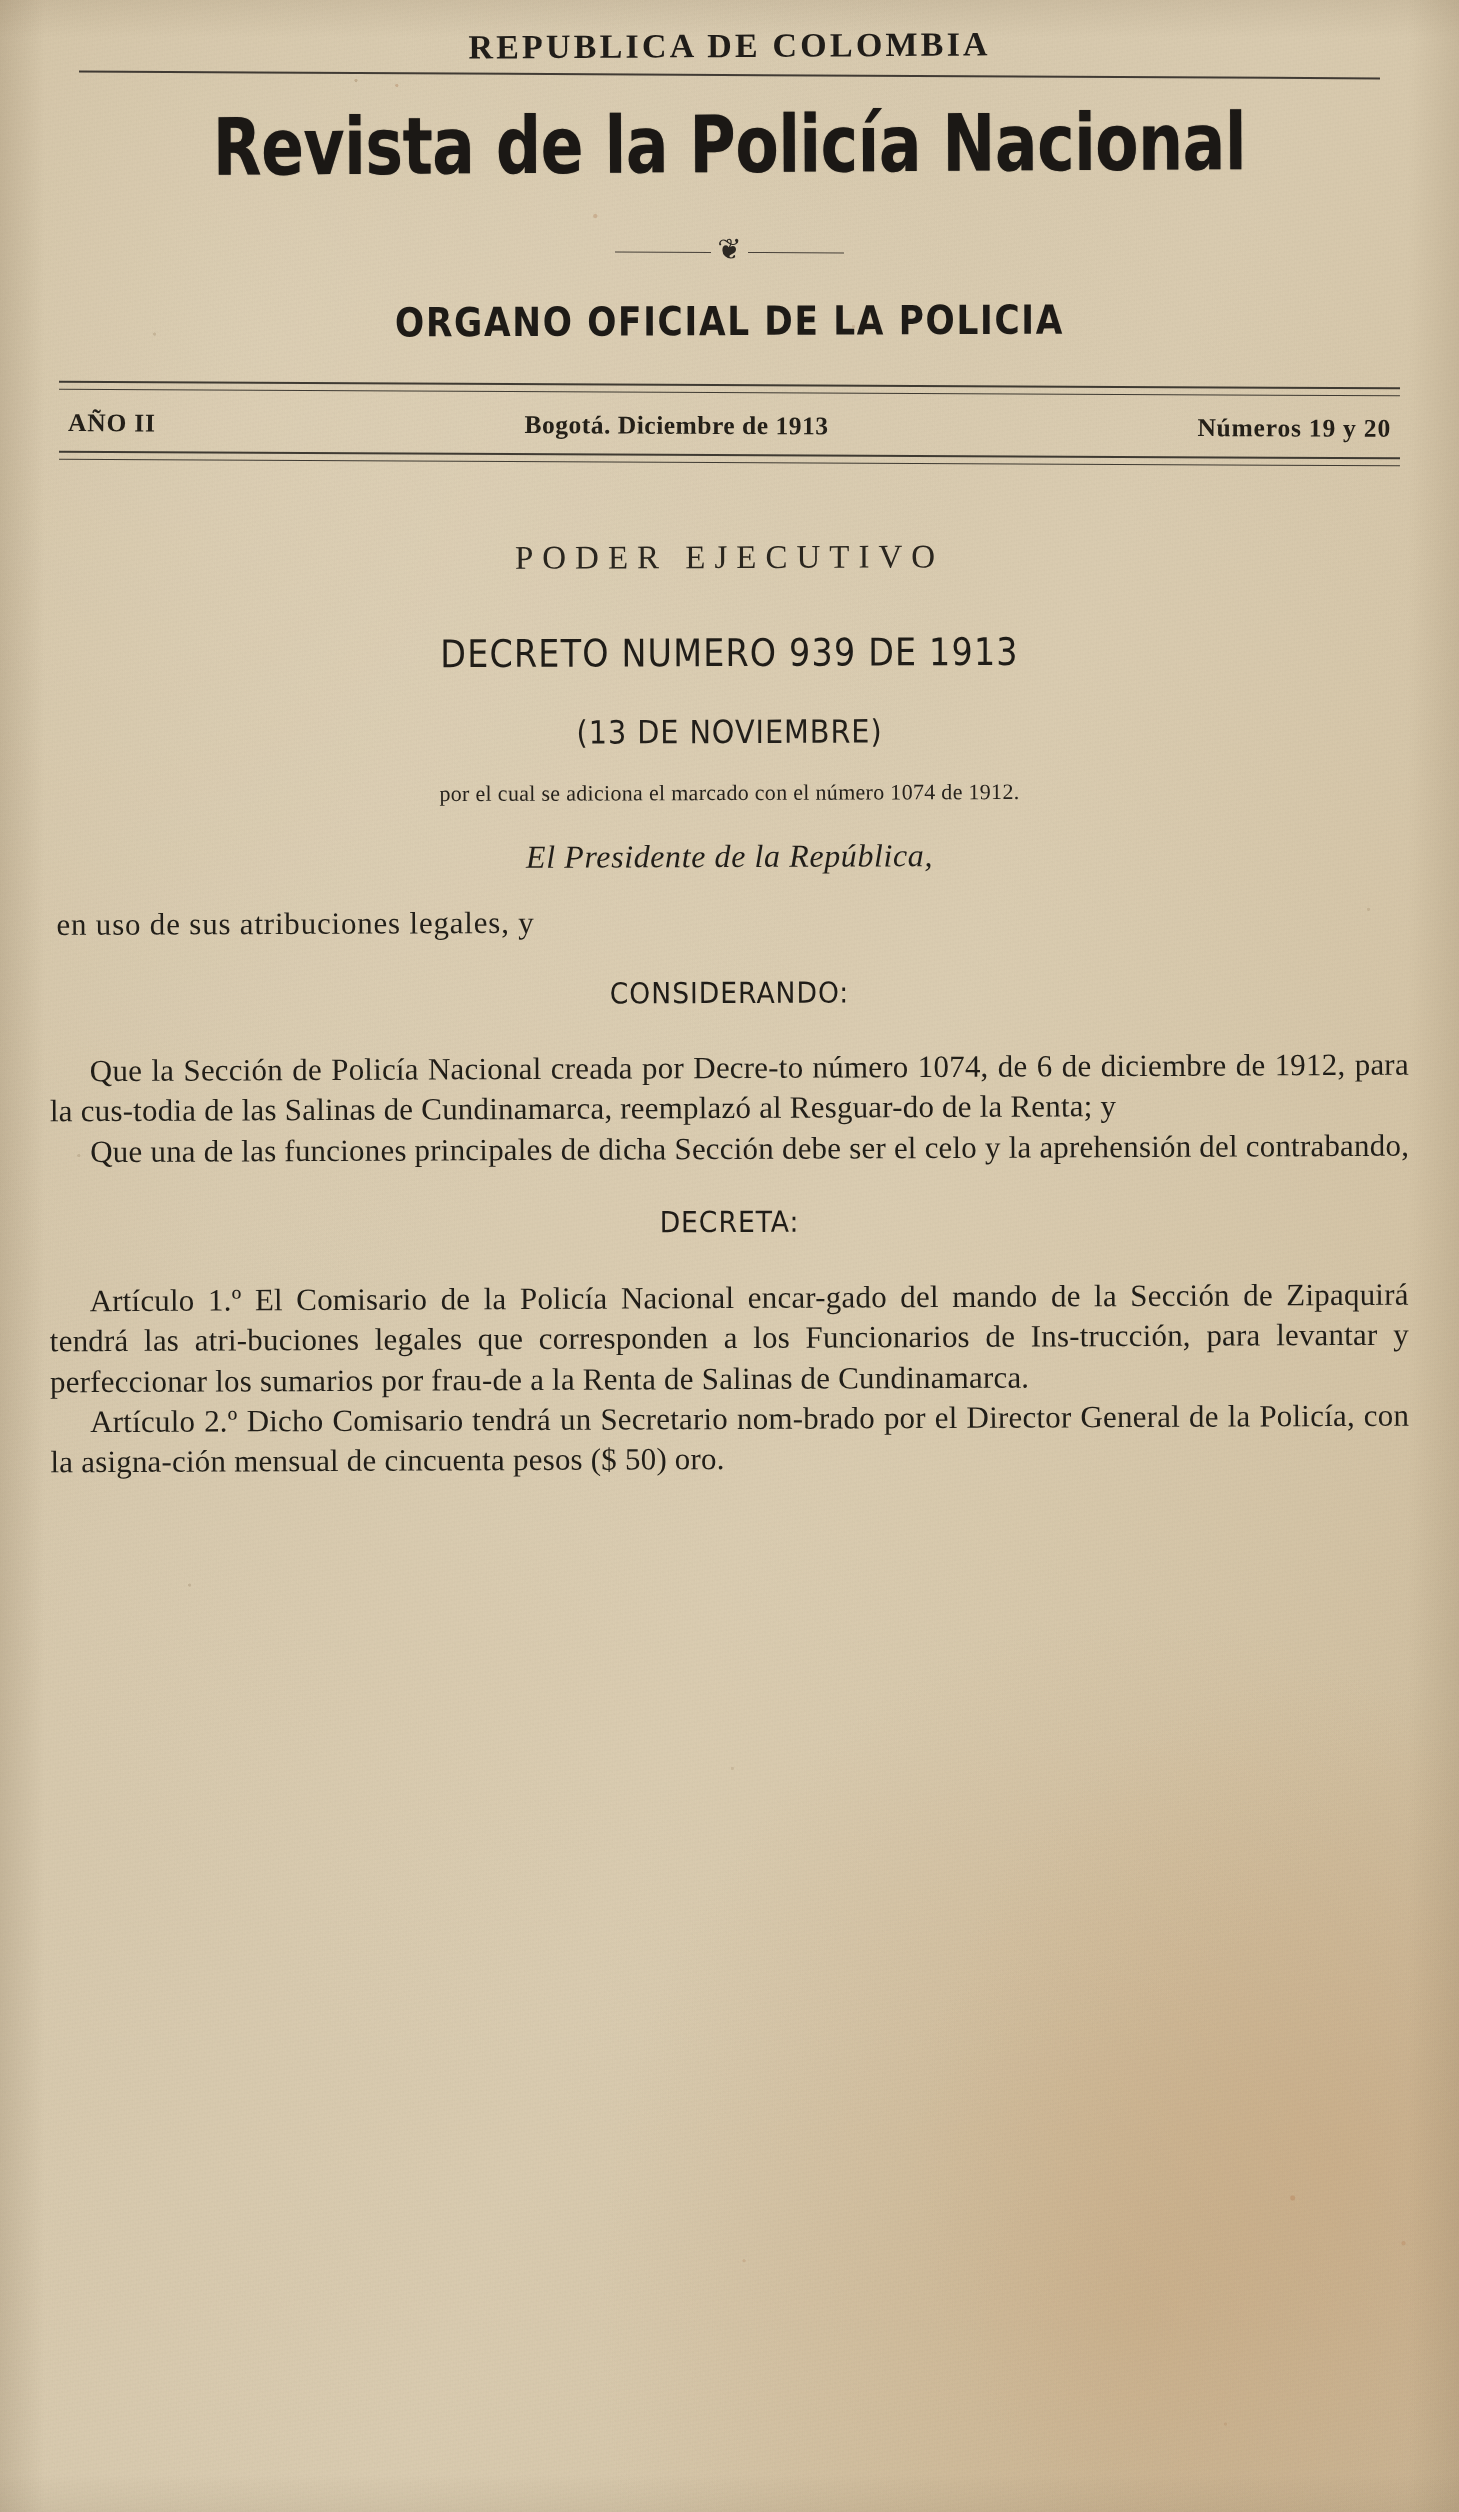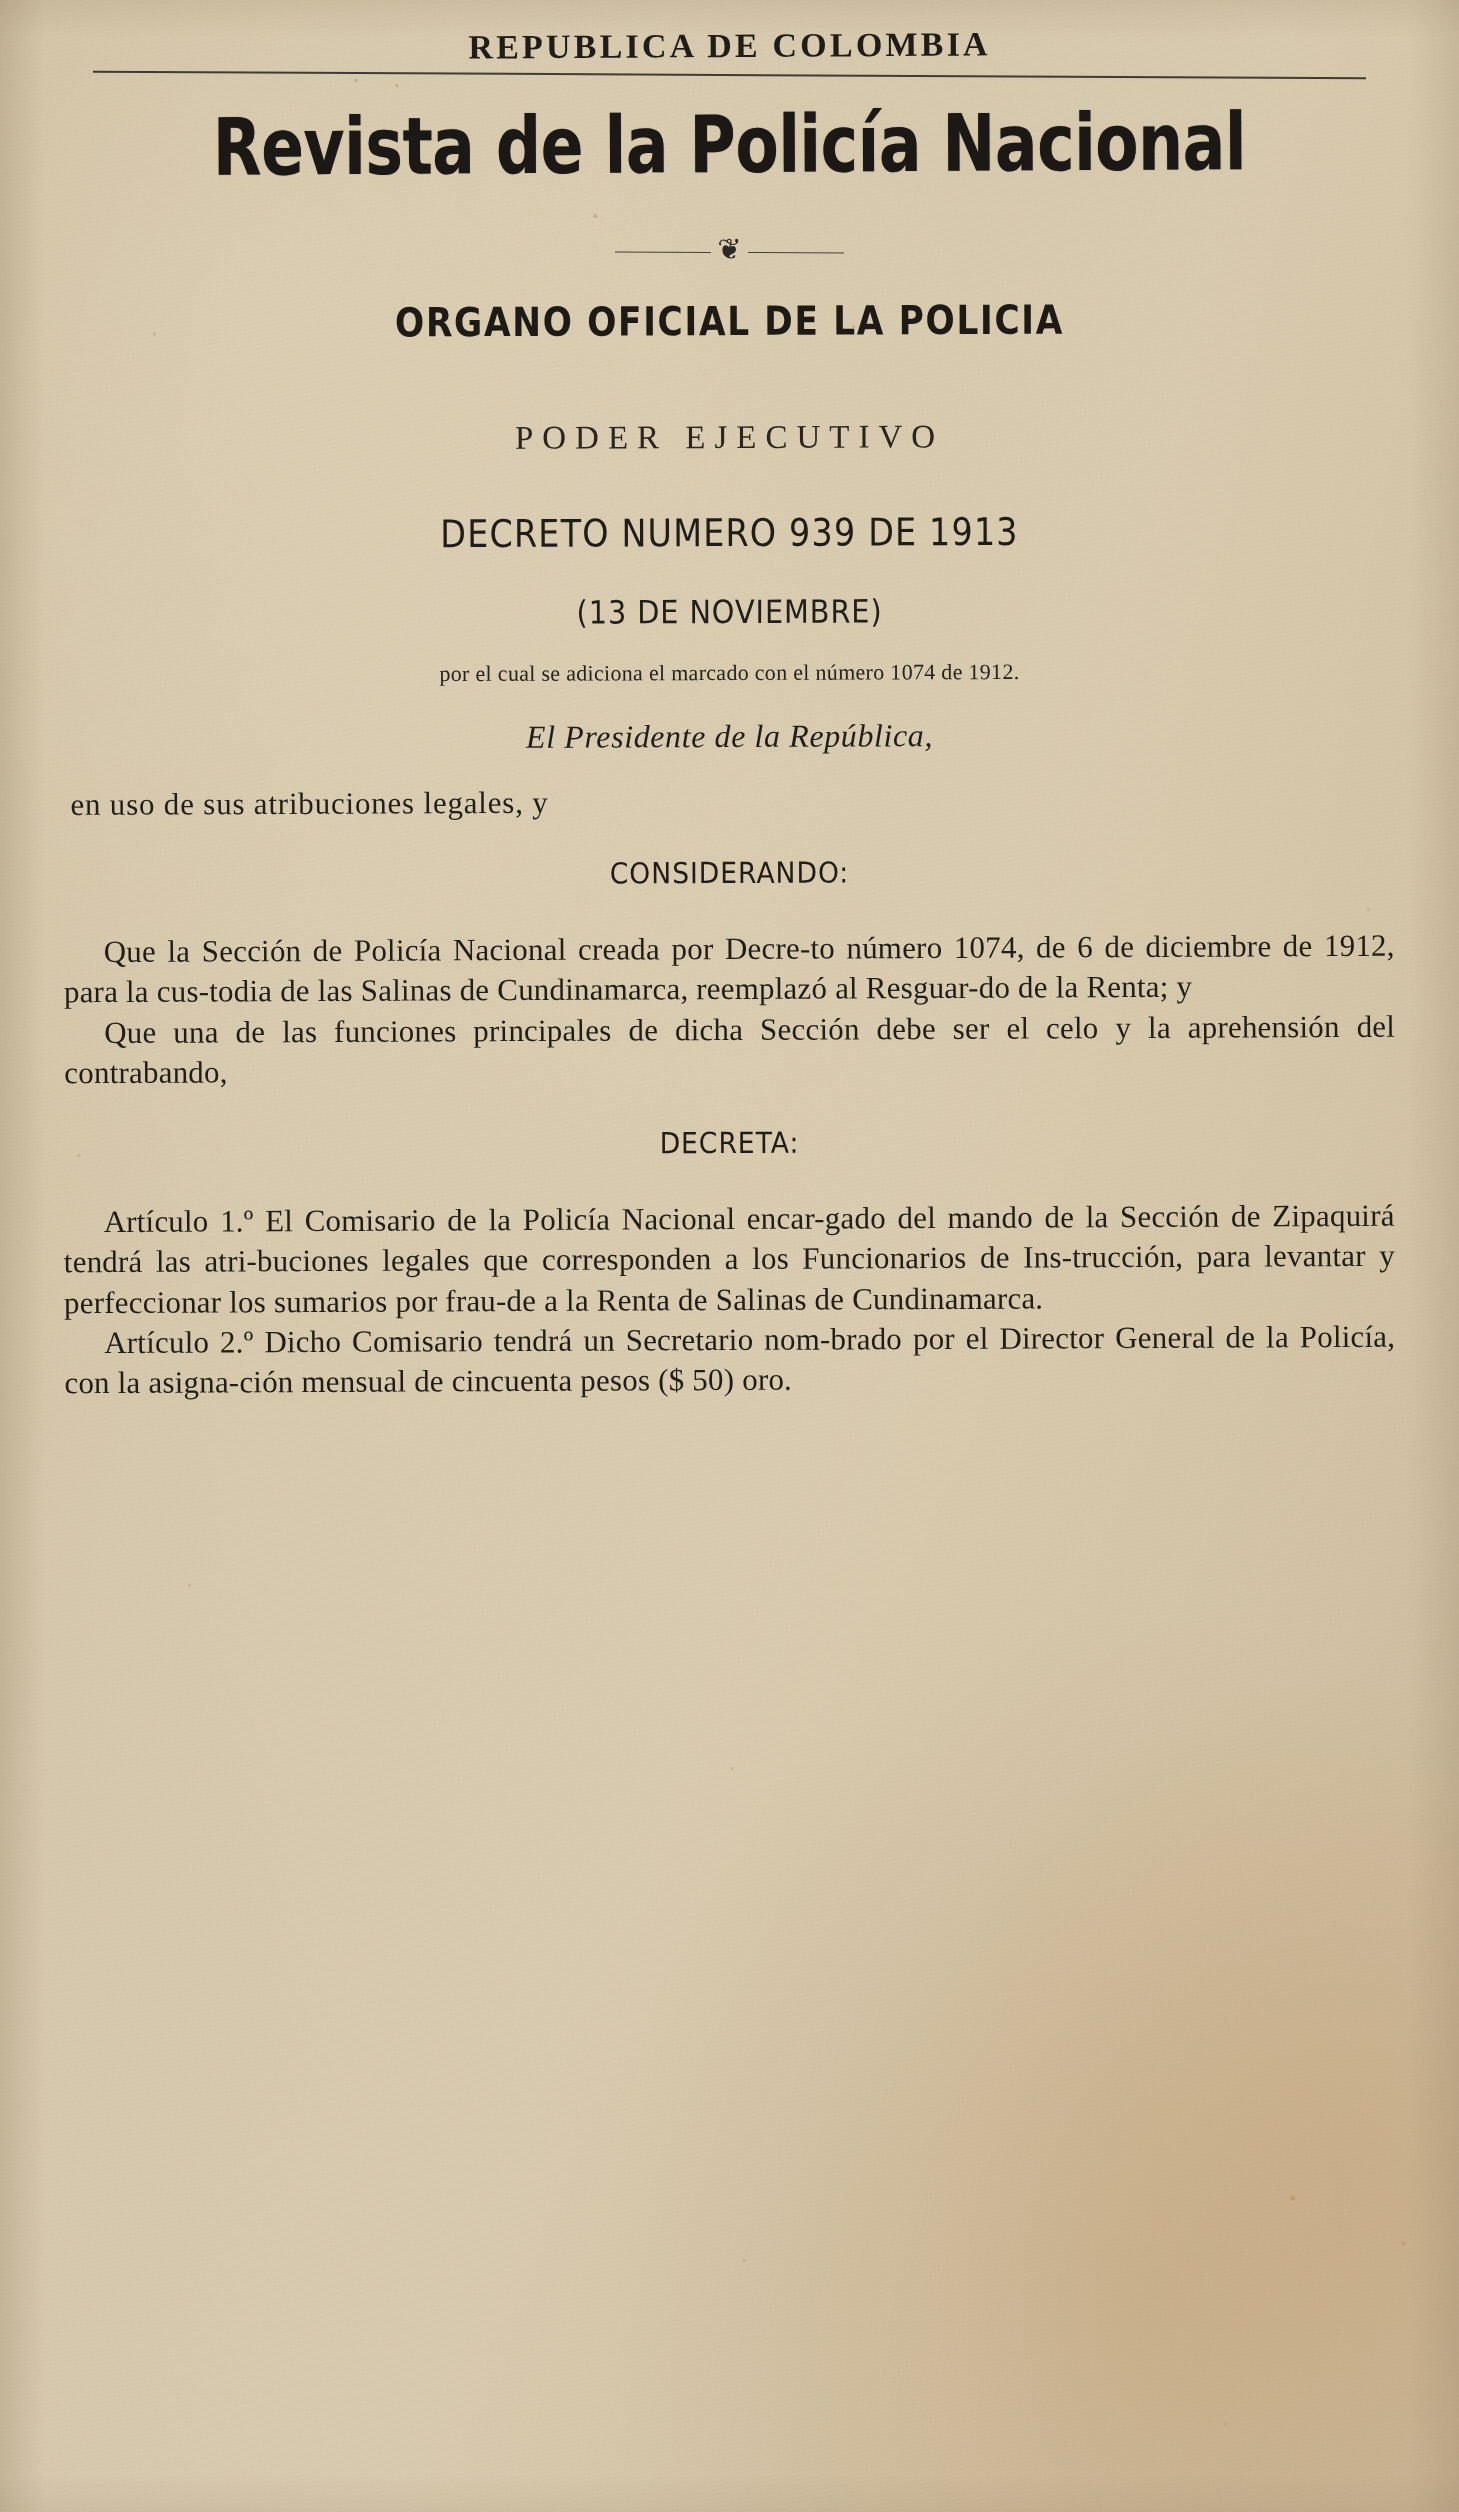--- a/index.html
+++ b/index.html
@@ -77,21 +77,21 @@
     background:
       linear-gradient(to right, rgba(120,100,72,0.20) 0px, rgba(0,0,0,0) 45px),
       linear-gradient(to left,  rgba(120,100,72,0.16) 0px, rgba(0,0,0,0) 51px),
       linear-gradient(to bottom, rgba(120,100,72,0.12) 0px, rgba(0,0,0,0) 38px),
       linear-gradient(to top,   rgba(120,100,72,0.10) 0px, rgba(0,0,0,0) 38px);
   }
 
   .content {
     position: relative;
     z-index: 3;
-    padding: 0 64px;
+    padding: 0 50px;
   }
 
   
   .kicker {
     text-align: center;
     font-family: "Liberation Serif", "DejaVu Serif", serif;
     font-size: 34px;
     font-weight: 700;
     letter-spacing: 3.2px;
     color: #201d19;
@@ -298,20 +298,37 @@
 
       <div class="ornament-row">
         <span class="orn-line"></span>
         <span class="orn-glyph">❦</span>
         <span class="orn-line"></span>
       </div>
 
       <div class="subtitle">ORGANO OFICIAL DE LA POLICIA</div>
     </header>
 
+    <section class="issuebar">
+      <div class="dbl-rule">
+        <div class="r1"></div>
+        <div class="r2"></div>
+      </div>
+
+      <div class="issue-line">
+        <span class="left">AÑO II</span>
+        <span class="mid">Bogotá. Diciembre  de 1913</span>
+        <span class="right">Números 19 y 20</span>
+      </div>
+
+      <div class="dbl-rule">
+        <div class="r1"></div>
+        <div class="r2"></div>
+      </div>
+    </section>
 
     <article class="article">
 
       <h2 class="poder">PODER EJECUTIVO</h2>
 
       <h3 class="decreto-title">DECRETO NUMERO 939 DE 1913</h3>
 
       <div class="decreto-date">(13 DE NOVIEMBRE)</div>
 
       <div class="decreto-caption">por el cual se adiciona el marcado con el número 1074 de 1912.</div>

